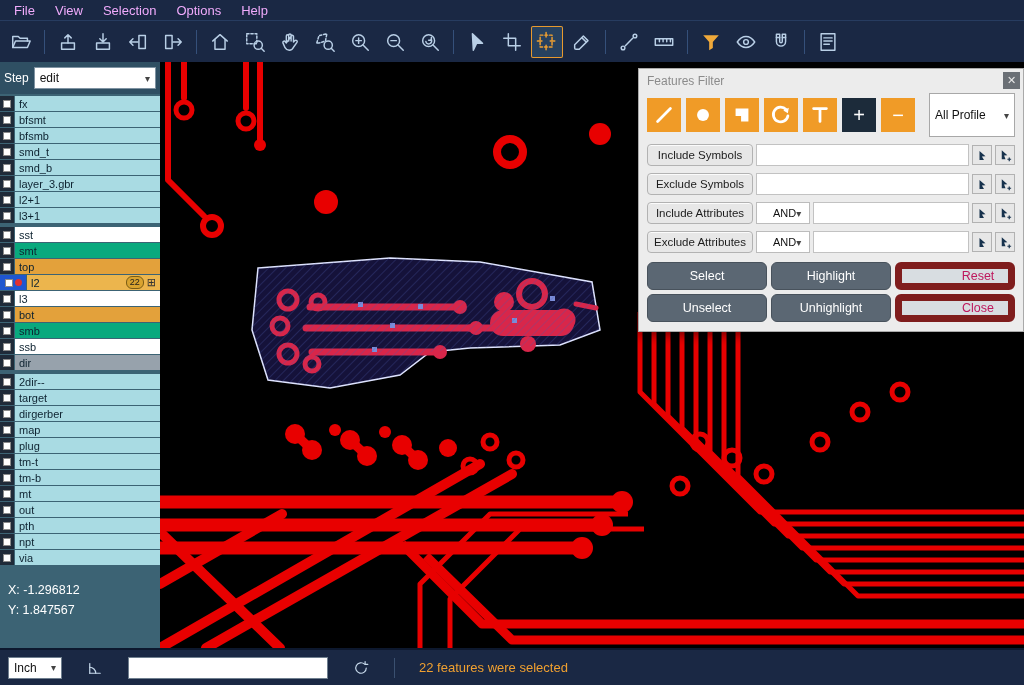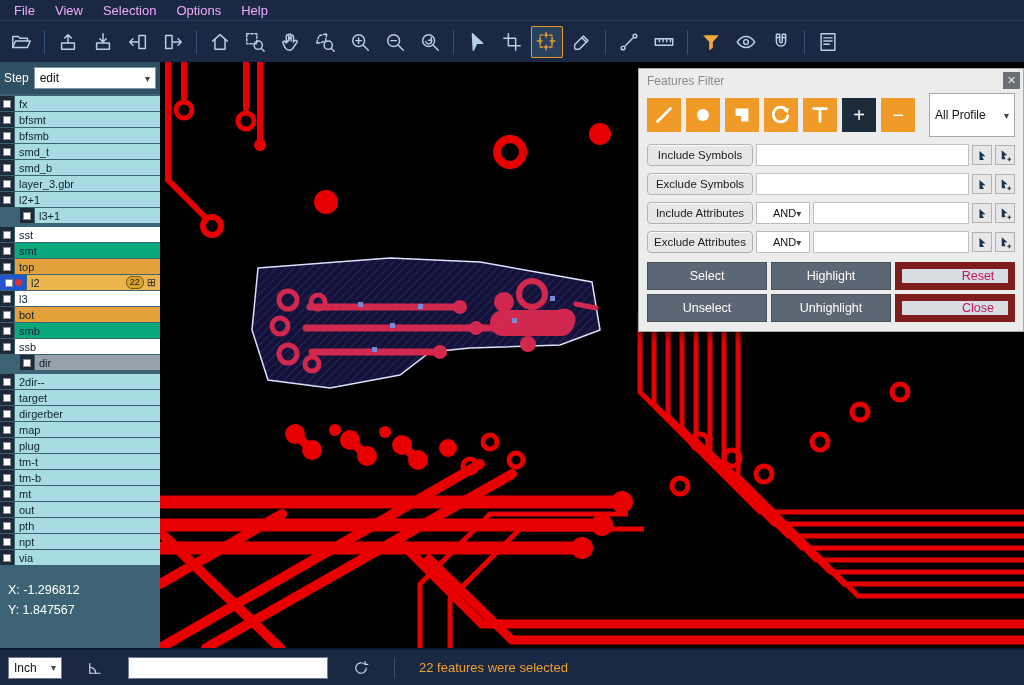--- a/index.html
+++ b/index.html
@@ -23,21 +23,21 @@
   .main { flex:1 1 auto; display:flex; min-height:0; position:relative; }
 
   
   .left-panel { width:160px; flex:0 0 160px; background:#3c6374; display:flex; flex-direction:column; }
   .step-row { height:32px; flex:0 0 32px; background:#2f4f63; display:flex; align-items:center; gap:5px; padding:0 4px; }
   .step-label { color:#fff; font-size:12px; }
   .step-select { flex:1; height:22px; background:#fff; border:1px solid #7f93a2; display:flex; align-items:center; justify-content:space-between; padding:0 5px; font-size:12px; color:#111; }
   .caret { font-size:10px; color:#444; }
   .layer-list { padding-top:2px; }
   .layer-row { display:flex; height:15px; margin-bottom:1px; align-items:stretch; cursor:default; }
-  .layer-row.gap-after { margin-bottom:4px;padding-left:20px; }
+  .layer-row.gap-after { margin-bottom:4px; }
   .layer-cb { width:14px; flex:0 0 14px; background:#1f2a38; display:flex; align-items:center; justify-content:center; gap:2px; }
   .layer-cb.active { width:26px; flex:0 0 26px; background:#1f56cf; }
   .layer-cb .sq { width:8px; height:8px; background:#fff; border:1px solid #8a8a8a; }
   .layer-cb .dot { width:7px; height:7px; border-radius:50%; background:#e03030; }
   .layer-name { flex:1; margin-left:1px; display:flex; align-items:center; padding:0 4px; font-size:11px; color:#0d2230; overflow:hidden; white-space:nowrap; }
   .c-cyan { background:#a9dbe3; }
   .c-green { background:#09a97e; }
   .c-yellow { background:#e3a13b; }
   .c-ysel { background:#ecb54d; }
   .c-white { background:#ffffff; }
@@ -61,21 +61,21 @@
   .tool-btn svg { width:22px; height:22px; }
   .tool-btn.dark { background:#1c2b3a; }
   .profile-select { margin-left:auto; width:86px; height:44px; background:#fff; border:1px solid #a8a8a8; display:flex; align-items:center; justify-content:space-between; padding:0 5px; font-size:12px; color:#111; }
   .dlg-row { display:flex; align-items:center; gap:3px; padding:0 8px; margin-bottom:7px; }
   .row-label { width:106px; flex:0 0 106px; height:22px; background:#e7e7e7; border:1px solid #b2b2b2; border-radius:4px; font-size:11.5px; color:#1c1c1c; display:flex; align-items:center; justify-content:center; box-shadow:inset 0 1px 0 #fbfbfb; cursor:default; }
   .row-op { width:54px; flex:0 0 54px; height:22px; background:#fff; border:1px solid #bcbcbc; display:flex; align-items:center; justify-content:space-between; padding:0 16px; font-size:11px; color:#111; }
   .row-field { flex:1; height:22px; background:#fff; border:1px solid #c2c2c2; min-width:0; }
   .row-pick { width:20px; flex:0 0 20px; height:20px; background:#e7e7e7; border:1px solid #b2b2b2; display:flex; align-items:center; justify-content:center; padding:0; cursor:default; }
   .row-pick svg { width:15px; height:15px; }
   .dlg-actions { display:grid; grid-template-columns:1fr 1fr 1fr; gap:4px; padding:2px 8px; }
-  .act-btn { height:28px; display:flex; align-items:center; justify-content:center; font-size:12.5px; border-radius:0; cursor:default; }
+  .act-btn { height:28px; display:flex; align-items:center; justify-content:center; font-size:12.5px; border-radius:6px; cursor:default; }
   .act-dark { background:#5b6773; color:#fff; border:1px solid #48525c; }
   .act-light { background:#d8dde1; color:#be185d; border:7px solid #7f1d1d;padding-left:46px; }
 
   
   .statusbar { height:37px; flex:0 0 37px; background:#1a2844; border-top:2px solid #0d182e; display:flex; align-items:center; gap:24px; padding:16px 8px; }
   .units-select { width:54px; height:22px; background:#fff; border:1px solid #6f7f8f; display:flex; align-items:center; justify-content:space-between; padding:0 5px; font-size:12px; color:#111; }
   .sb-icon { color:#c6d8ea; display:flex; align-items:center; }
   .sb-icon svg { width:18px; height:18px; stroke:currentColor; fill:none; stroke-width:1.6; stroke-linecap:round; stroke-linejoin:round; }
   .status-input { width:200px; height:22px; background:#fff; border:1px solid #6f7f8f; }
   .status-sep { width:1px; height:20px; background:#3a5070; }

